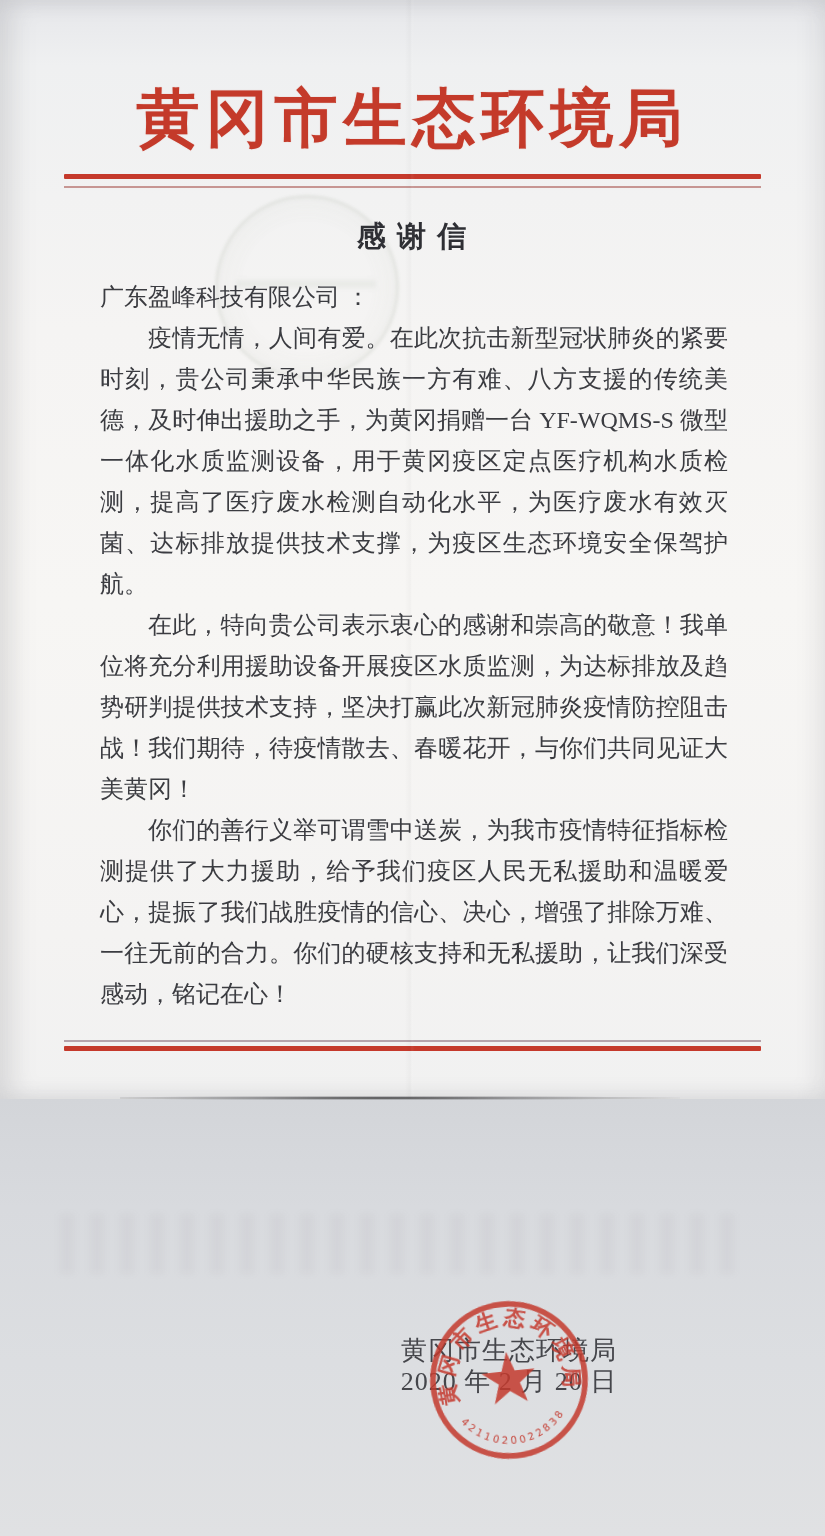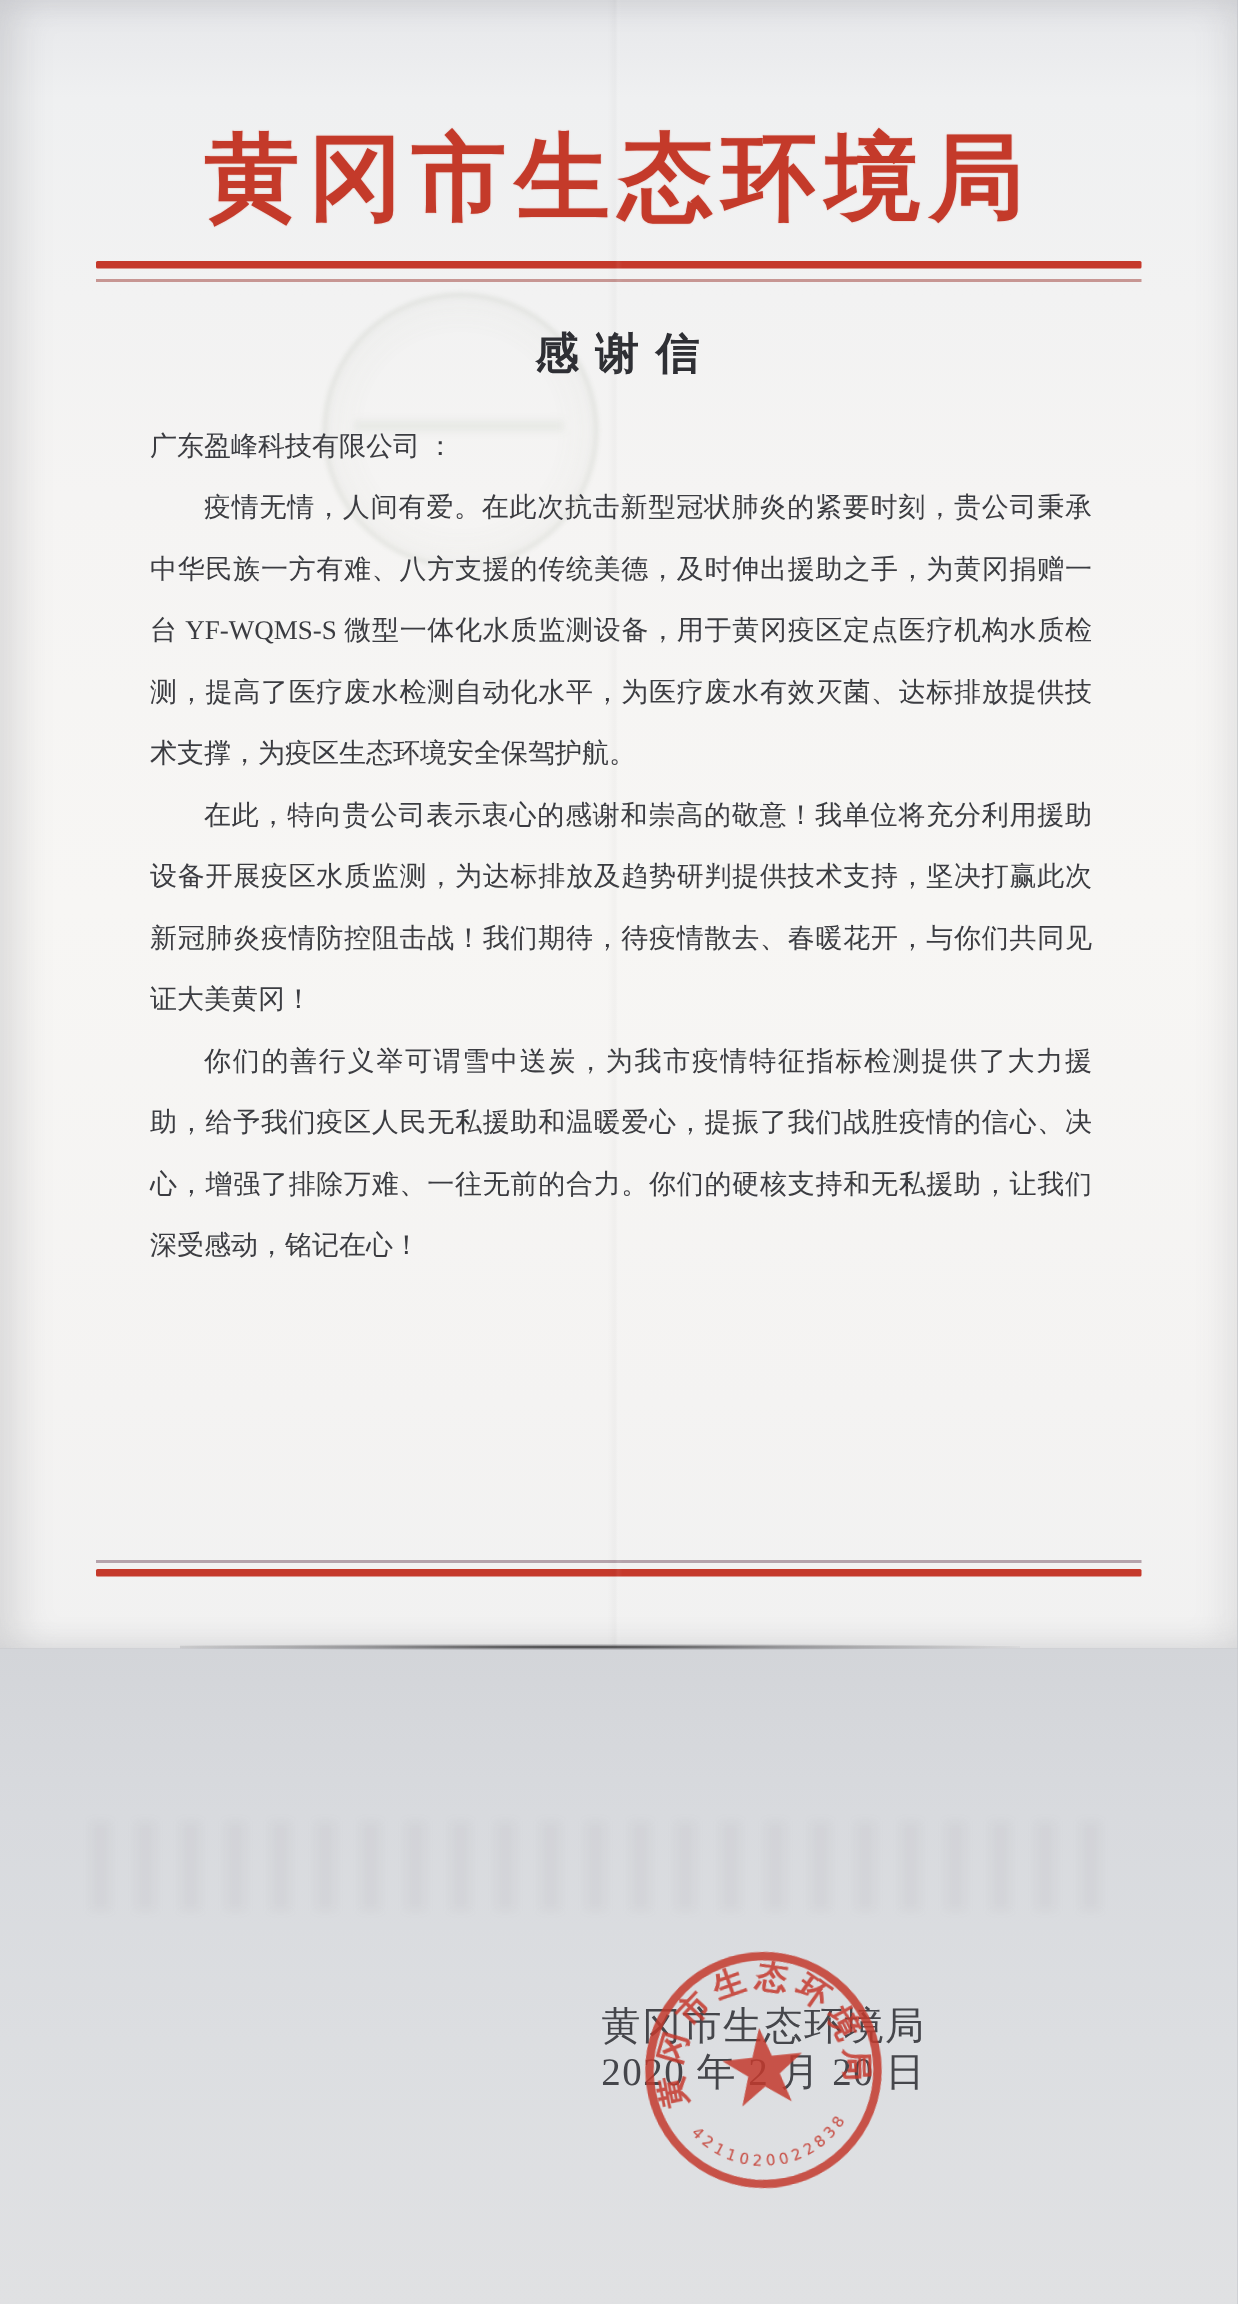--- a/index.html
+++ b/index.html
@@ -43,21 +43,21 @@
   .footer-rule{top:1040px;}
   .footer-rule .thin{height:2px;background:#b5a3ab;}
   .footer-rule .thick{height:5px;background:#c5392b;margin-top:4px;border-radius:1px;}
   .letter-title{
     position:absolute;left:0;top:216px;width:100%;margin:0;
     text-align:center;color:#2e2f34;font-weight:600;
     font-size:29px;line-height:40px;letter-spacing:2px;
   }
   .body-block{
     position:absolute;left:100px;top:277px;width:628px;
-    color:#3b3c41;font-size:18px;line-height:41px;
+    color:#3b3c41;font-size:24px;line-height:41px;
   }
   .salutation{margin:0;}
   .para{margin:0;text-indent:2em;text-align:justify;}
 
   
   .page2{
     position:absolute;left:0;top:1099px;width:825px;height:437px;
     background:linear-gradient(180deg,#d3d5d9 0%,#d8dade 25%,#dcdee1 60%,#e0e1e3 100%);
   }
   .page-edge-shadow{

